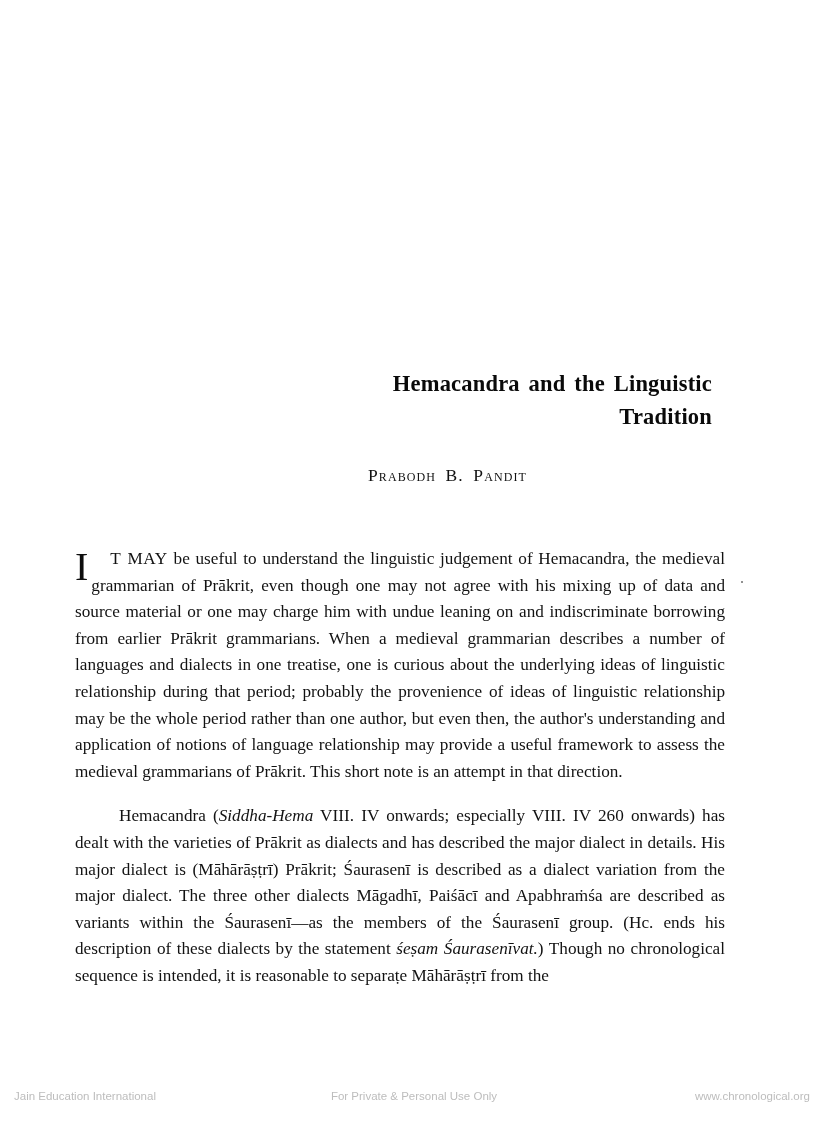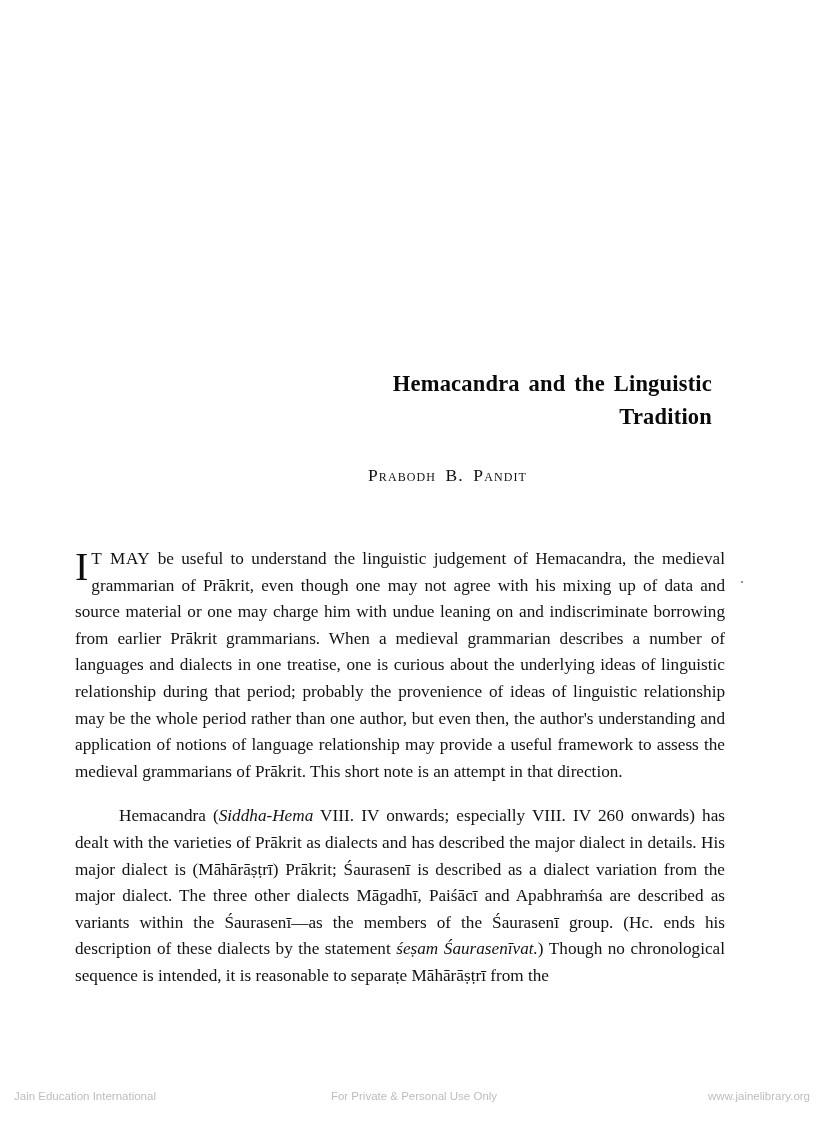--- a/index.html
+++ b/index.html
@@ -89,20 +89,21 @@
     font-size: 40px;
     line-height: 36px;
     padding: 2px 3px 0 0;
     margin-top: 1px;
     font-weight: normal;
     color: #0d0d0d;
   }
   .smallcaps {
     font-variant: small-caps;
     letter-spacing: 0.6px;
+    margin-left: 19px;
   }
   .ital {
     font-style: italic;
   }
 
   
   .speck {
     position: absolute;
     left: 741px;
     top: 581px;
@@ -165,16 +166,16 @@
       <span>Hemacandra (</span><span class="ital">Siddha-Hema</span><span> VIII. IV onwards; especially VIII. IV 260 onwards) has dealt with the varieties of Prākrit as dialects and has described the major dialect in details.  His major dialect is (Māhārāṣṭrī) Prākrit; Śaurasenī is described as a dialect variation from the major dialect.  The three other dialects Māgadhī, Paiśācī and Apabhraṁśa are described as variants within the Śaurasenī—as the members of the Śaurasenī group.  (Hc. ends his description of these dialects by the statement </span><span class="ital">śeṣam Śaurasenīvat.</span><span>)  Though no chronological sequence is intended, it is reasonable to separaṭe Māhārāṣṭrī from the</span>
     </p>
 
   </div>
 
   <div class="speck"></div>
 
   <div class="footer">
     <span class="footer-left">Jain Education International</span>
     <span class="footer-center">For Private &amp; Personal Use Only</span>
-    <span class="footer-right">www.jainelibrary.org</span>
+    <span class="footer-right">www.chronological.org</span>
   </div>
 
 </div>
 
 </body></html>

